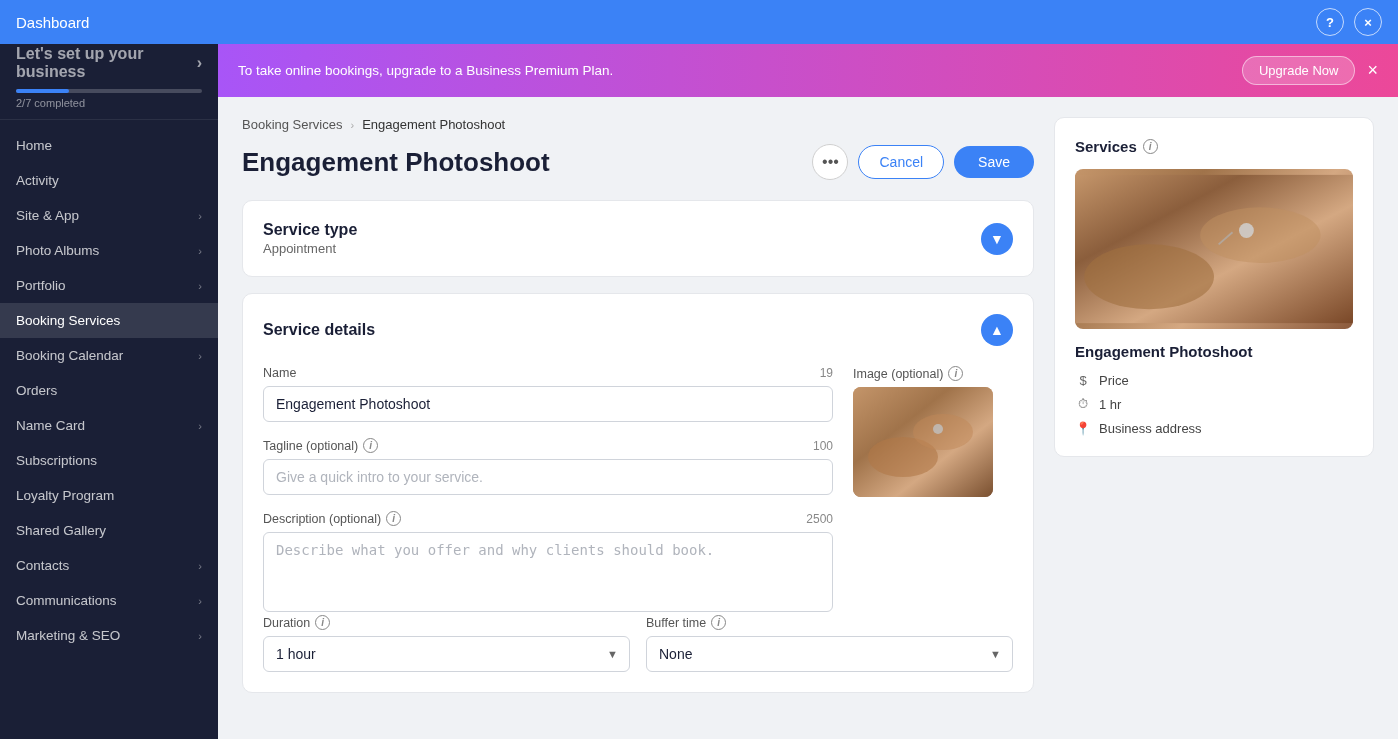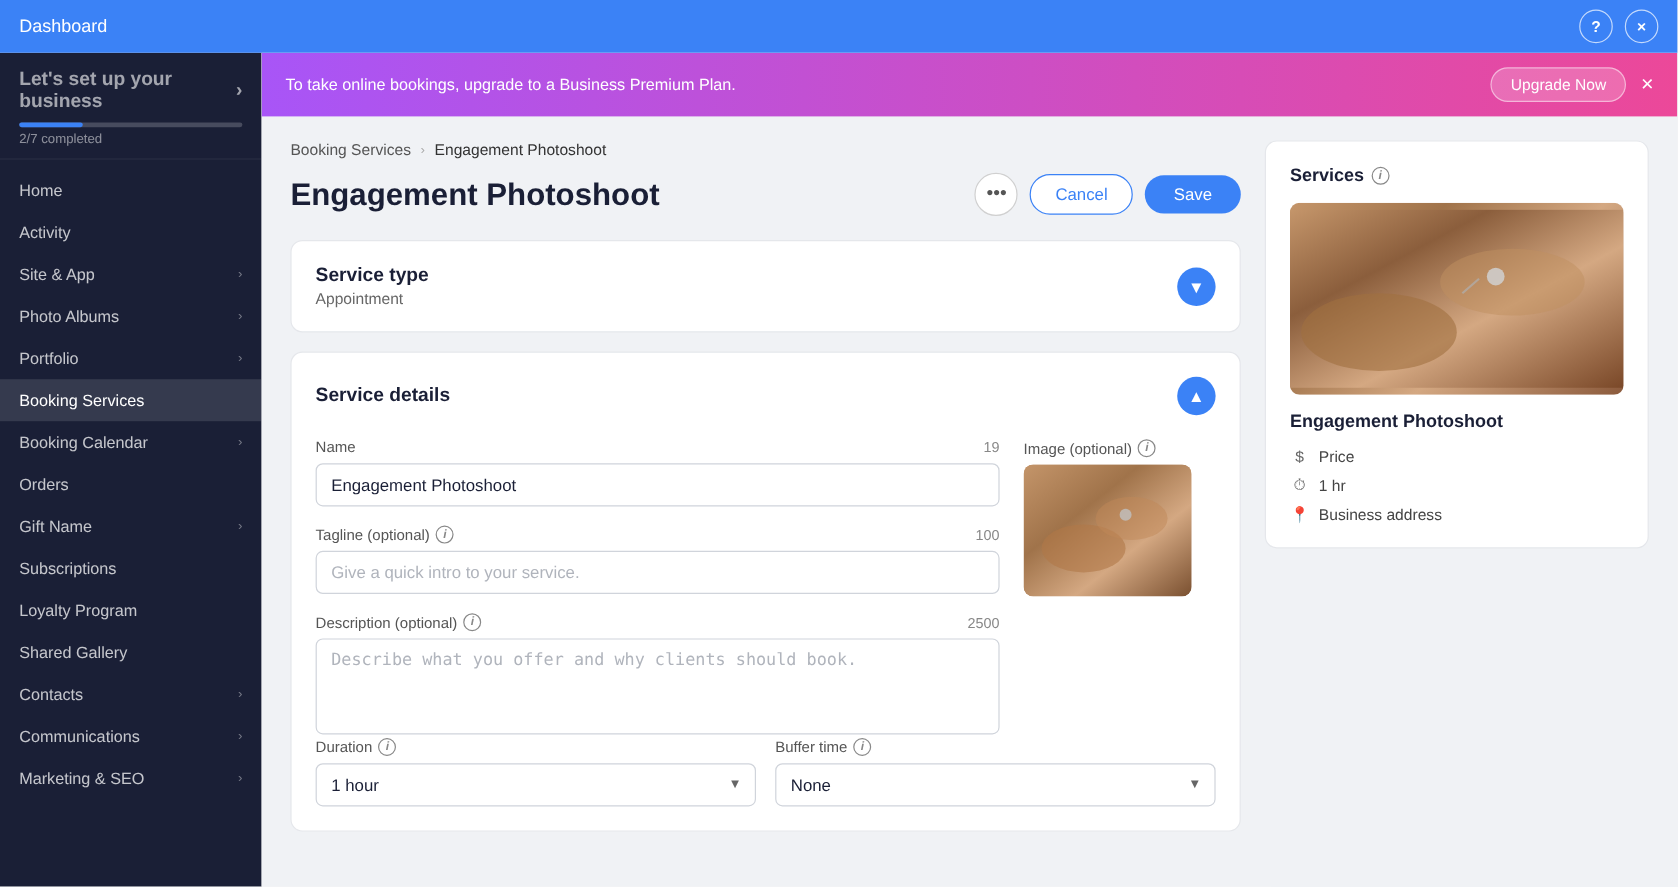--- a/index.html
+++ b/index.html
@@ -9,21 +9,21 @@
     .topbar { background: #3b82f6; color: white; height: 44px; display: flex; align-items: center; padding: 0 16px; justify-content: space-between; flex-shrink: 0; }
     .topbar-title { font-size: 15px; font-weight: 500; color: white; }
     .topbar-actions { display: flex; gap: 10px; align-items: center; }
     .topbar-icon-btn { width: 28px; height: 28px; border-radius: 50%; border: 1.5px solid rgba(255,255,255,0.7); background: transparent; color: white; cursor: pointer; display: flex; align-items: center; justify-content: center; font-size: 13px; font-weight: bold; }
 
     
     .app-body { display: flex; flex: 1; overflow: hidden; }
 
     
     .sidebar { width: 218px; background: #1a1f36; color: white; display: flex; flex-direction: column; flex-shrink: 0; overflow-y: auto; }
-    .sidebar-setup { padding: 14px 16px 10px; border-bottom: 1px solid rgba(255,255,255,0.08); }
+    .sidebar-setup { padding: 1px 16px 10px; border-bottom: 1px solid rgba(255,255,255,0.08); }
     .sidebar-setup-title { font-size: 13px; font-weight: 600; color: white; display: flex; align-items: center; justify-content: space-between; cursor: pointer; }
     .sidebar-setup-title span { font-size: 16px; color: rgba(255,255,255,0.6); }
     .sidebar-progress { margin-top: 8px; height: 4px; background: rgba(255,255,255,0.2); border-radius: 2px; }
     .sidebar-progress-bar { height: 4px; background: #3b82f6; border-radius: 2px; width: 28.5%; }
     .sidebar-progress-text { font-size: 11px; color: rgba(255,255,255,0.5); margin-top: 4px; }
 
     .sidebar-nav { flex: 1; padding: 8px 0; }
     .sidebar-item { display: flex; align-items: center; justify-content: space-between; padding: 10px 16px; color: rgba(255,255,255,0.75); cursor: pointer; font-size: 13.5px; transition: background 0.15s; }
     .sidebar-item.active { background: rgba(255,255,255,0.12); color: white; font-weight: 500; }
     .sidebar-item-chevron { font-size: 11px; color: rgba(255,255,255,0.4); }
@@ -153,21 +153,21 @@
         <span>Booking Services</span>
       </div>
       <div class="sidebar-item">
         <span>Booking Calendar</span>
         <span class="sidebar-item-chevron">›</span>
       </div>
       <div class="sidebar-item">
         <span>Orders</span>
       </div>
       <div class="sidebar-item">
-        <span>Gift Name</span>
+        <span>Name Card</span>
         <span class="sidebar-item-chevron">›</span>
       </div>
       <div class="sidebar-item">
         <span>Subscriptions</span>
       </div>
       <div class="sidebar-item">
         <span>Loyalty Program</span>
       </div>
       <div class="sidebar-item">
         <span>Shared Gallery</span>

